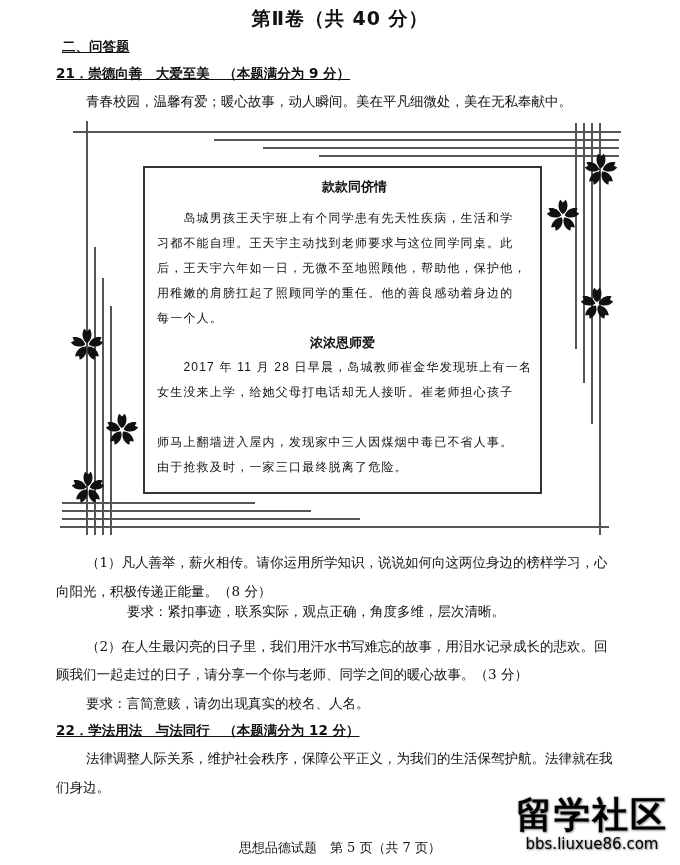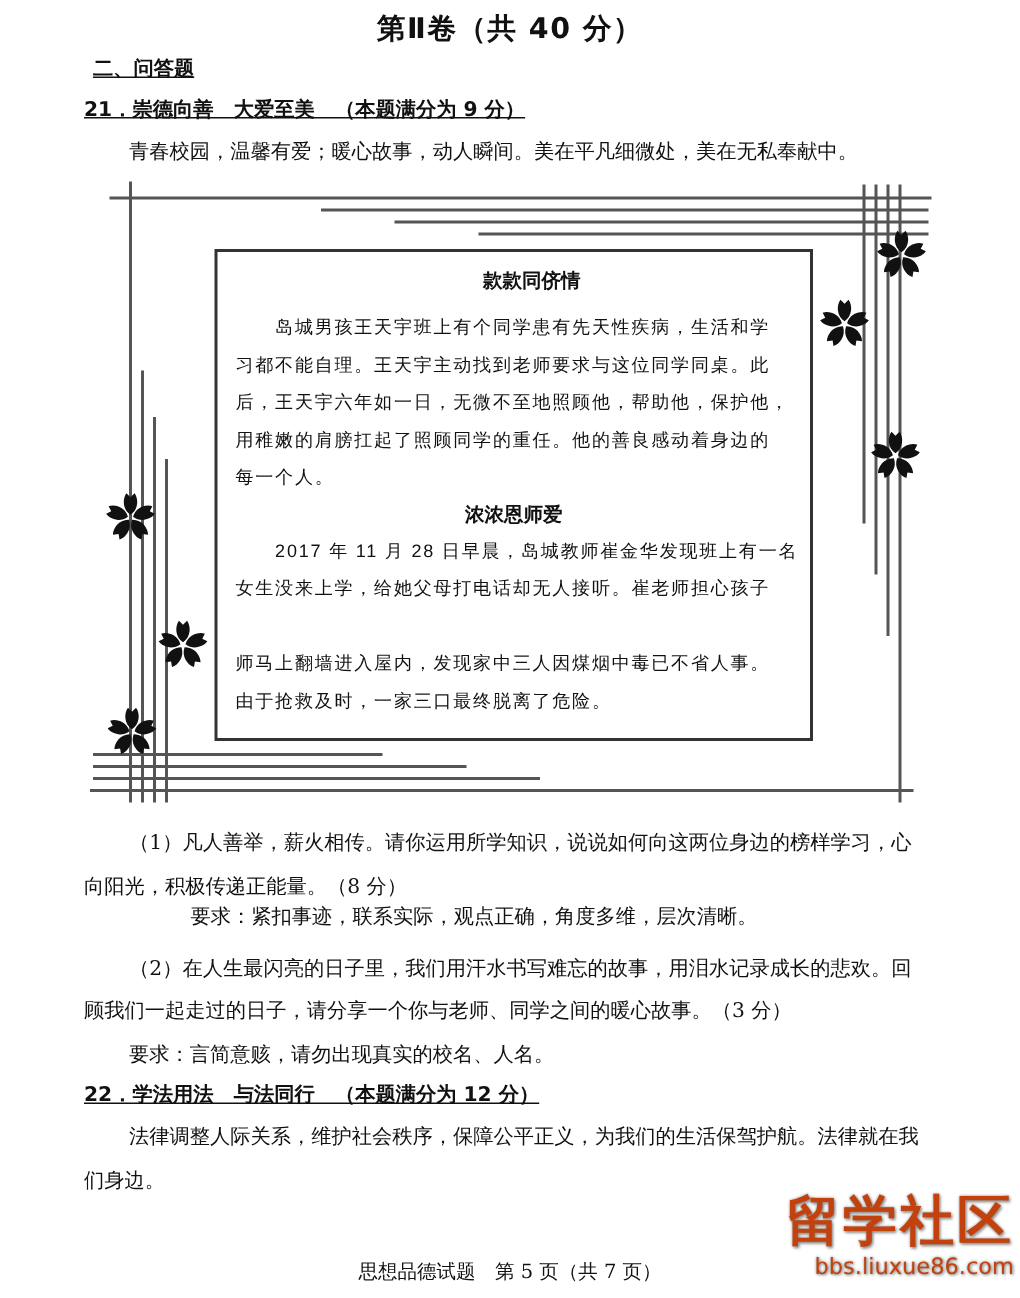--- a/index.html
+++ b/index.html
@@ -12,22 +12,22 @@
   .bold { font-weight: bold; font-family: "DejaVu Sans", "Liberation Sans", sans-serif; text-decoration: underline; }
   .frame-h { position: absolute; height: 2px; background: #555; }
   .frame-v { position: absolute; width: 2px; background: #555; }
   .inner-box { position: absolute; left: 143px; top: 166px; width: 395px; height: 324px;
                border: 2px solid #333; background: #fff; }
   .box-title { position: absolute; left: 0; width: 395px; text-align: center; font-size: 13px;
                font-weight: bold; font-family: "DejaVu Sans", "Liberation Sans", sans-serif; }
   .box-line { position: absolute; left: 12px; font-size: 12px; white-space: nowrap;
               letter-spacing: 1.2px; font-family: Liberation Sans, sans-serif; }
   .flower { position: absolute; width: 36px; height: 36px; }
-  .watermark { position: absolute; left: 508px; top: 795px; width: 168px; text-align: right;
-               color: #c2410c; text-shadow: 0 0 2px #888, 1px 1px 2px #999; }
+  .watermark { position: absolute; left: 508px; top: 795px; width: 168px; text-align: center;
+               color: #000000; text-shadow: 0 0 2px #888, 1px 1px 2px #999; }
   .wm-big { font-size: 36px; font-weight: bold; letter-spacing: 2px;
             font-family: "DejaVu Sans", "Liberation Sans", sans-serif; line-height: 40px; }
   .wm-small { font-size: 15px; font-family: "DejaVu Sans", "Liberation Sans", sans-serif; }
   .footer { left: 0; width: 680px; top: 839px; text-align: center; font-size: 13px; }
 </style>
 </head>
 <body>
 
 <div class="abs title">第Ⅱ卷（共 40 分）</div>
 

